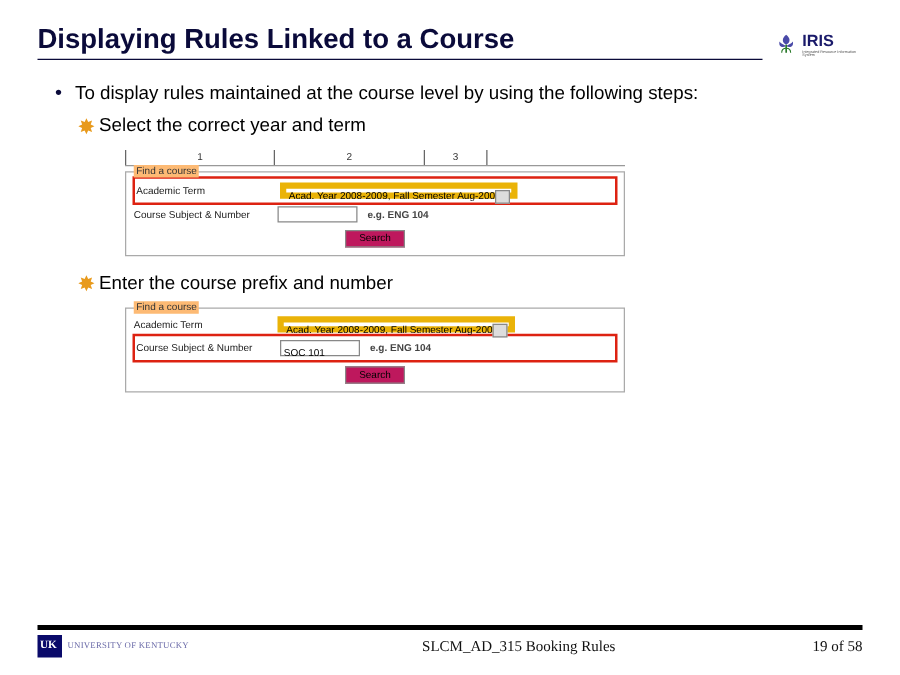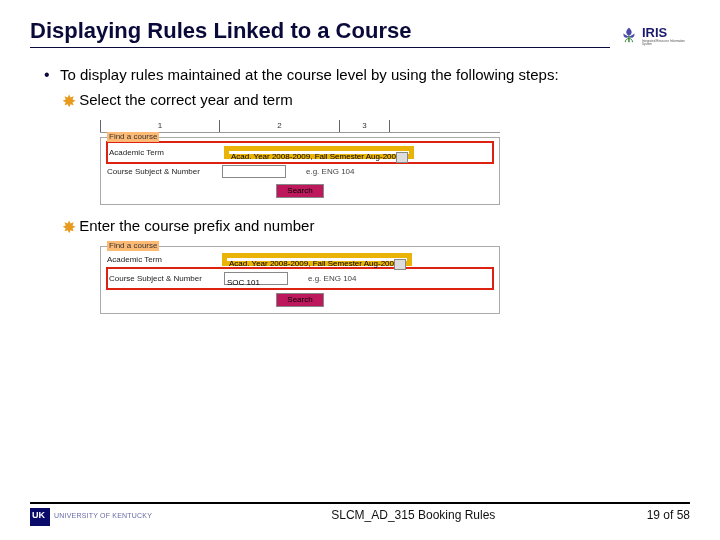--- a/index.html
+++ b/index.html
@@ -134,38 +134,40 @@
   .text-input {
     border: 1px solid #888;
     height: 13px;
     width: 64px;
     font-size: 8px;
     padding: 4px 2px;
     line-height: 11px;
     background: #fff;
   }
   .hint {
-    font-size: 8px; color: #444; margin-left: 20px;
+    font-size: 8px; color: #444; margin-left: 8px; font-weight: bold;
   }
   .search-btn-row { text-align: center; margin-top: 4px; }
   .search-btn {
     display: inline-block;
     border: 1px solid #888;
     background: #be185d;
     font-size: 8px;
     padding: 1px 10px;
   }
   .hl-red { border: 2px solid #d21; padding: 1px; margin: -1px; }
   .footer {
     position: absolute;
     bottom: 14px;
     left: 30px; right: 30px;
-    border-top: 2px solid #000000;
+    border-top: 4px solid #000000;
     padding-top: 4px;
     display: flex;
+    align-items: center;
+    font-family: Liberation Serif, serif;
   }
   .uk-logo {
     width: 150px; height: 18px;
     background: linear-gradient(90deg, #0a0a6a 0 20px, transparent 20px);
     position: relative;
   }
   .uk-logo::before {
     content: "UK";
     position: absolute; left: 2px; top: 2px;
     color: #fff; font-size: 9px; font-weight: bold;

